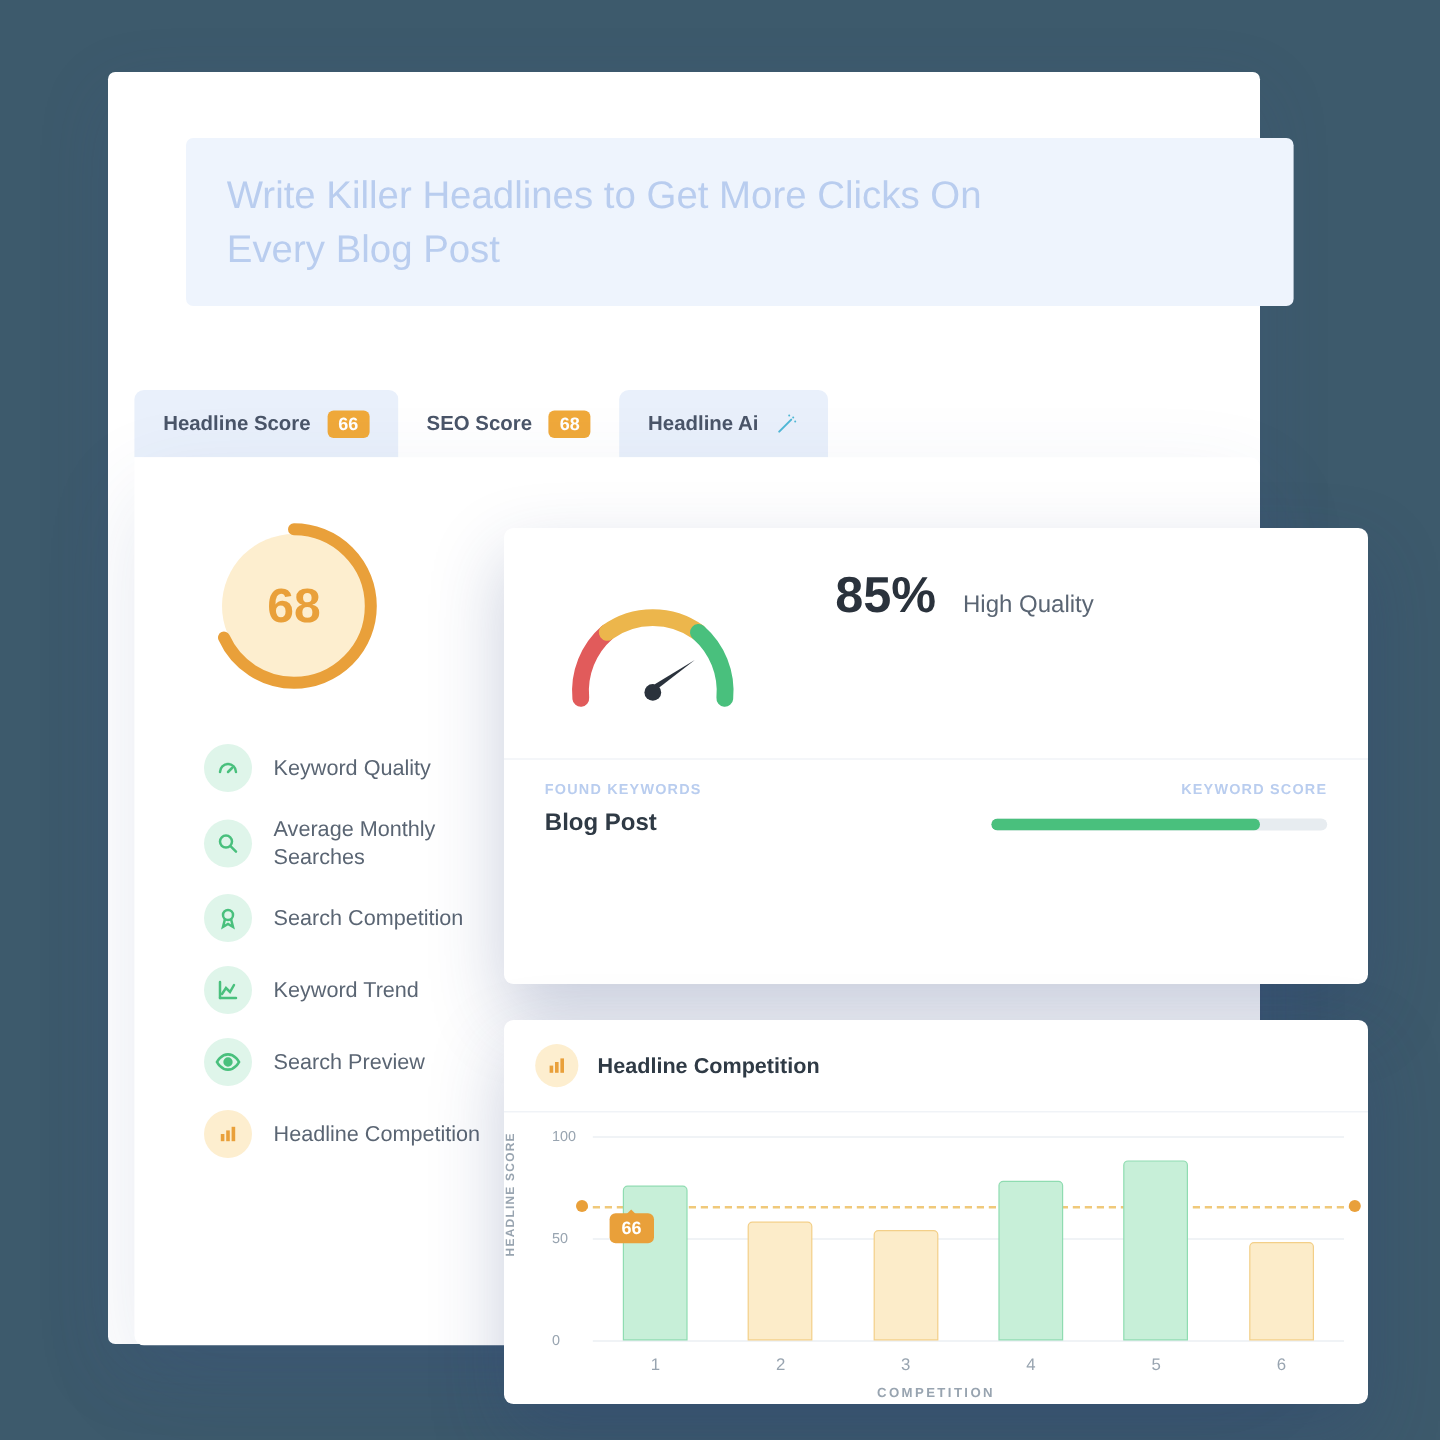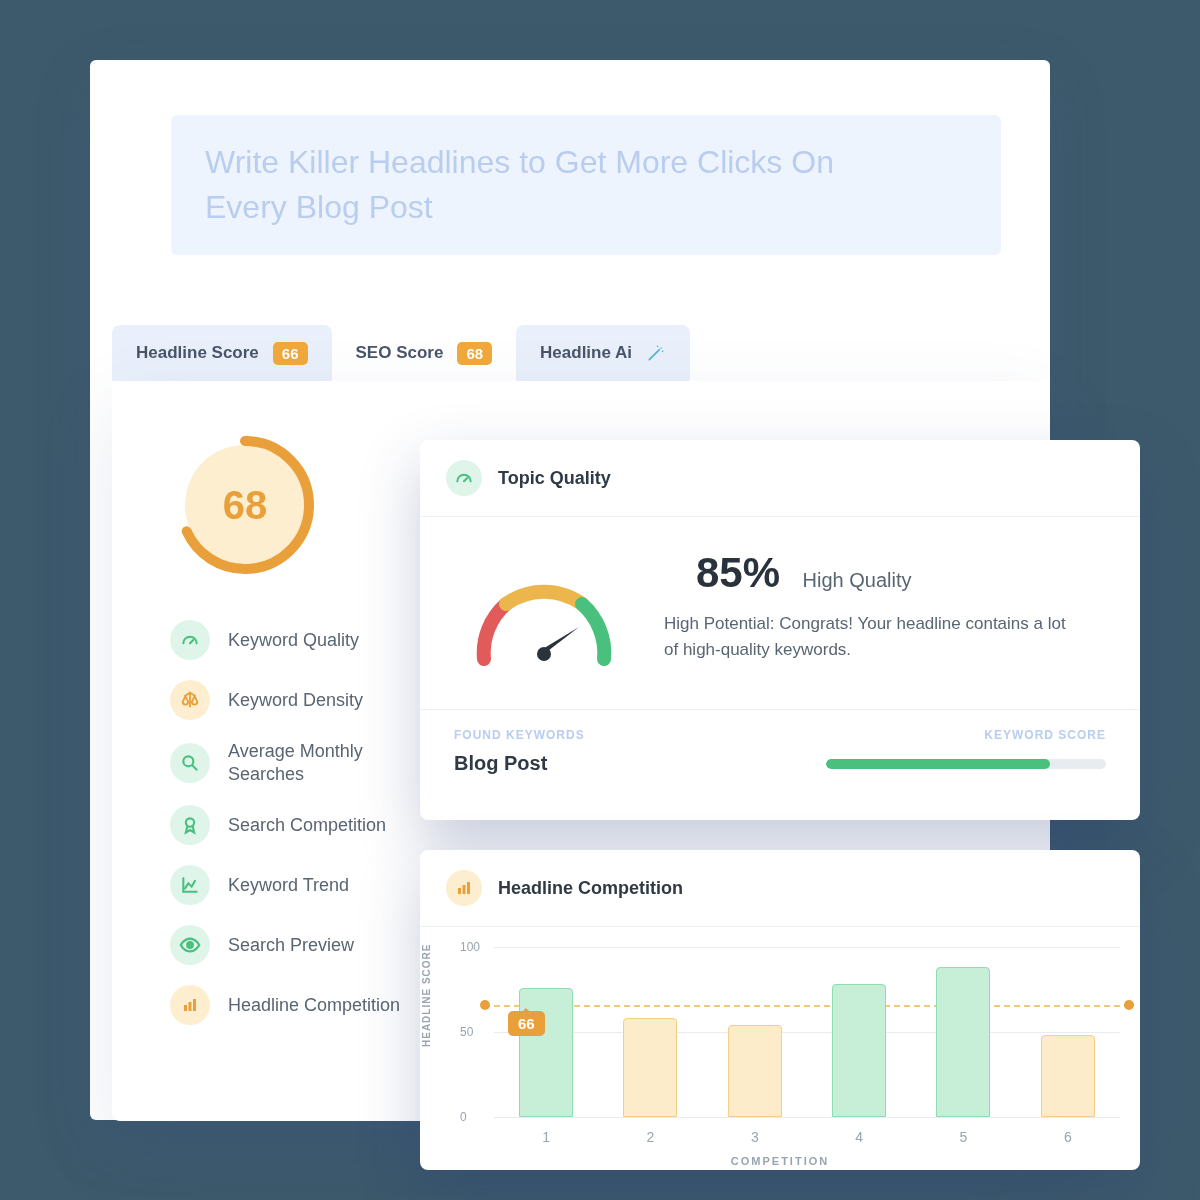--- a/index.html
+++ b/index.html
@@ -13,22 +13,22 @@
   .main-card {
     position: absolute;
     left: 90px; top: 60px;
     width: 960px; height: 1060px;
     background: #ffffff;
     border-radius: 6px;
     box-shadow: 0 20px 60px rgba(60,80,140,0.15);
   }
   .headline-box {
     position: absolute;
-    left: 171px; top: 115px;
-    width: 830px; height: 140px;
+    left: 155px; top: 115px;
+    width: 923px; height: 140px;
     background: #eef4fd;
     border-radius: 6px;
     padding: 28px 34px;
     display:flex; align-items:center;
   }
   .headline-box .hl {
     font-size: 32px;
     line-height: 1.4;
     color: #b9cdef;
     font-weight: 400;
@@ -231,31 +231,20 @@
     <div class="metric">
       <div class="icon green">
         <svg width="20" height="20" viewBox="0 0 24 24">
           <path d="M4 16a8 8 0 0 1 16 0" fill="none" stroke="#49c07d" stroke-width="2.5" stroke-linecap="round"></path>
           <line x1="12" y1="16" x2="16" y2="12" stroke="#49c07d" stroke-width="2.5" stroke-linecap="round"></line>
         </svg>
       </div>
       <div class="label">Keyword Quality</div>
     </div>
     <div class="metric">
-      <div class="icon orange">
-        <svg width="22" height="22" viewBox="0 0 24 24" fill="none" stroke="#e9a03a" stroke-width="2">
-          <line x1="12" y1="4" x2="12" y2="20"></line>
-          <path d="M6 8 L12 4 L18 8"></path>
-          <path d="M4 14a3 3 0 0 0 6 0 L7 8 Z"></path>
-          <path d="M14 14a3 3 0 0 0 6 0 L17 8 Z"></path>
-        </svg>
-      </div>
-      <div class="label">Keyword Density</div>
-    </div>
-    <div class="metric">
       <div class="icon green">
         <svg width="20" height="20" viewBox="0 0 24 24" fill="none" stroke="#49c07d" stroke-width="2.5">
           <circle cx="10" cy="10" r="6"></circle>
           <line x1="15" y1="15" x2="20" y2="20" stroke-linecap="round"></line>
         </svg>
       </div>
       <div class="label">Average Monthly Searches</div>
     </div>
     <div class="metric">
       <div class="icon green">
@@ -291,45 +280,35 @@
           <rect x="4" y="12" width="4" height="8" fill="#e9a03a"></rect>
           <rect x="10" y="8" width="4" height="12" fill="#e9a03a"></rect>
           <rect x="16" y="4" width="4" height="16" fill="#e9a03a"></rect>
         </svg>
       </div>
       <div class="label">Headline Competition</div>
     </div>
   </div>
 
 <div class="card topic-card">
-  <div class="card-header">
-    <div class="hicon green">
-      <svg width="20" height="20" viewBox="0 0 24 24">
-          <path d="M4 16a8 8 0 0 1 16 0" fill="none" stroke="#49c07d" stroke-width="2.5" stroke-linecap="round"></path>
-          <line x1="12" y1="16" x2="16" y2="12" stroke="#49c07d" stroke-width="2.5" stroke-linecap="round"></line>
-        </svg>
-    </div>
-    <div class="title">Topic Quality</div>
-  </div>
   <div class="topic-body">
     <div class="gauge-wrap">
       <svg width="180" height="140" viewBox="0 0 180 140">
         <path d="M 30 110 A 65 65 0 0 1 52 55" fill="none" stroke="#e15b5b" stroke-width="14" stroke-linecap="round"></path>
         <path d="M 52 55 A 65 65 0 0 1 128 55" fill="none" stroke="#ecb64c" stroke-width="14" stroke-linecap="round"></path>
         <path d="M 128 55 A 65 65 0 0 1 150 110" fill="none" stroke="#49c07d" stroke-width="14" stroke-linecap="round"></path>
         <path d="M 90 105 L 125 78 L 92 98 Z" fill="#2a323c"></path>
         <circle cx="90" cy="105" r="7" fill="#2a323c"></circle>
       </svg>
     </div>
     <div class="topic-text">
       <div>
         <span class="pct">85%</span>
         <span class="qlabel">High Quality</span>
       </div>
-      <div class="desc">High Potential: Congrats! Your headline contains a lot of high-quality keywords.</div>
     </div>
   </div>
   <div class="kw-row">
     <div class="kw-labels">
       <span>FOUND KEYWORDS</span>
       <span>KEYWORD SCORE</span>
     </div>
     <div class="kw-body">
       <span class="kw">Blog Post</span>
       <div class="kw-bar">

